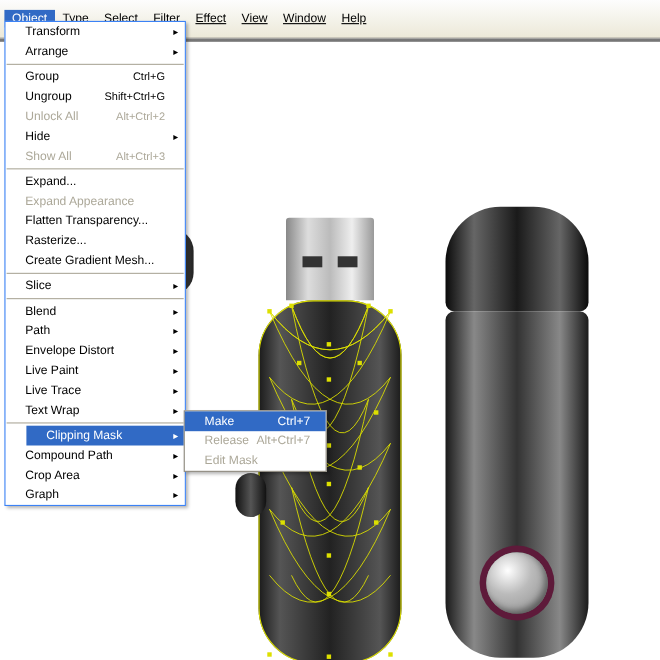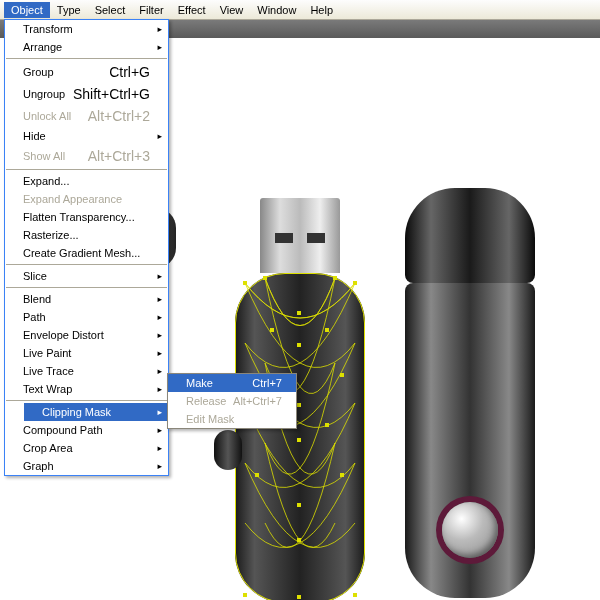--- a/index.html
+++ b/index.html
@@ -1,18 +1,18 @@
 <!DOCTYPE html>
 <html><head>
   <meta charset="utf-8">
   <style>
     * { margin: 0; padding: 0; box-sizing: border-box; font-family: Tahoma, sans-serif; font-size: 11px; }
     body { width: 600px; height: 600px; background: #fff; position: relative; overflow: hidden; }
     
-    .menubar { background: linear-gradient(#fdfdfd, #ece9d8); height: 20px; display: flex; align-items: center; padding: 0 4px; border-bottom: 1px solid #aca899; }
+    .menubar { background: linear-gradient(#fdfdfd, #ece9d8); height: 35px; display: flex; align-items: center; padding: 0 4px; border-bottom: 1px solid #aca899; text-decoration: underline; }
     .menubar span { padding: 2px 7px; cursor: default; }
     .menubar span.active { background: #316ac5; color: #fff; }
     
     .titlebar { background: linear-gradient(#7a7a7a, #5a5a5a); color: #fff; height: 18px; display: flex; align-items: center; padding: 0 8px; font-size: 11px; }
     
     .canvas { position: absolute; top: 38px; left: 0; right: 0; bottom: 0; background: #fff; }
     
     
     .usb1 { position: absolute; left: 235px; top: 160px; width: 130px; height: 400px; }
     .usb-connector { width: 80px; height: 75px; margin: 0 auto; background: linear-gradient(90deg, #888, #ddd, #bbb, #eee, #999); border-radius: 3px 3px 0 0; position: relative; }
@@ -29,21 +29,21 @@
     
     .fragment { position: absolute; left: 136px; top: 170px; width: 40px; height: 60px; background: linear-gradient(90deg, #222, #666, #222); border-radius: 0 20px 20px 0; }
     
     
     .dropdown { position: absolute; left: 4px; top: 19px; width: 165px; background: #fff; border: 1px solid #3b82f6; box-shadow: 2px 2px 3px rgba(0,0,0,0.3); z-index: 10; }
     .dropdown .item { display: flex; align-items: center; justify-content: space-between; padding: 3px 18px 3px 18px; cursor: default; position: relative; }
     .dropdown .item.hover { background: #316ac5; color: #fff; margin-left: 19px; }
     .dropdown .item.disabled { color: #aca899; }
     .dropdown .sep { height: 1px; background: #aca899; margin: 2px 1px; }
     .dropdown .arrow::after { content: '▸'; position: absolute; right: 6px; font-size: 9px; }
-    .dropdown .shortcut { font-size: 14px; }
+    .dropdown .shortcut { font-size: 10px; }
     
     .submenu { position: absolute; left: 167px; top: 373px; width: 130px; background: #fff; border: 1px solid #8a867a; box-shadow: 2px 2px 3px rgba(0,0,0,0.3); z-index: 11; }
     .submenu .item { display: flex; justify-content: space-between; padding: 3px 14px 3px 18px; }
     .submenu .item.hover { background: #316ac5; color: #fff; }
     .submenu .item.disabled { color: #aca899; }
     
     .side-bump { position: absolute; left: 214px; top: 392px; width: 28px; height: 40px; background: linear-gradient(90deg, #111, #555, #111); border-radius: 14px; z-index: 1; }
   </style>
 </head>
 <body>

